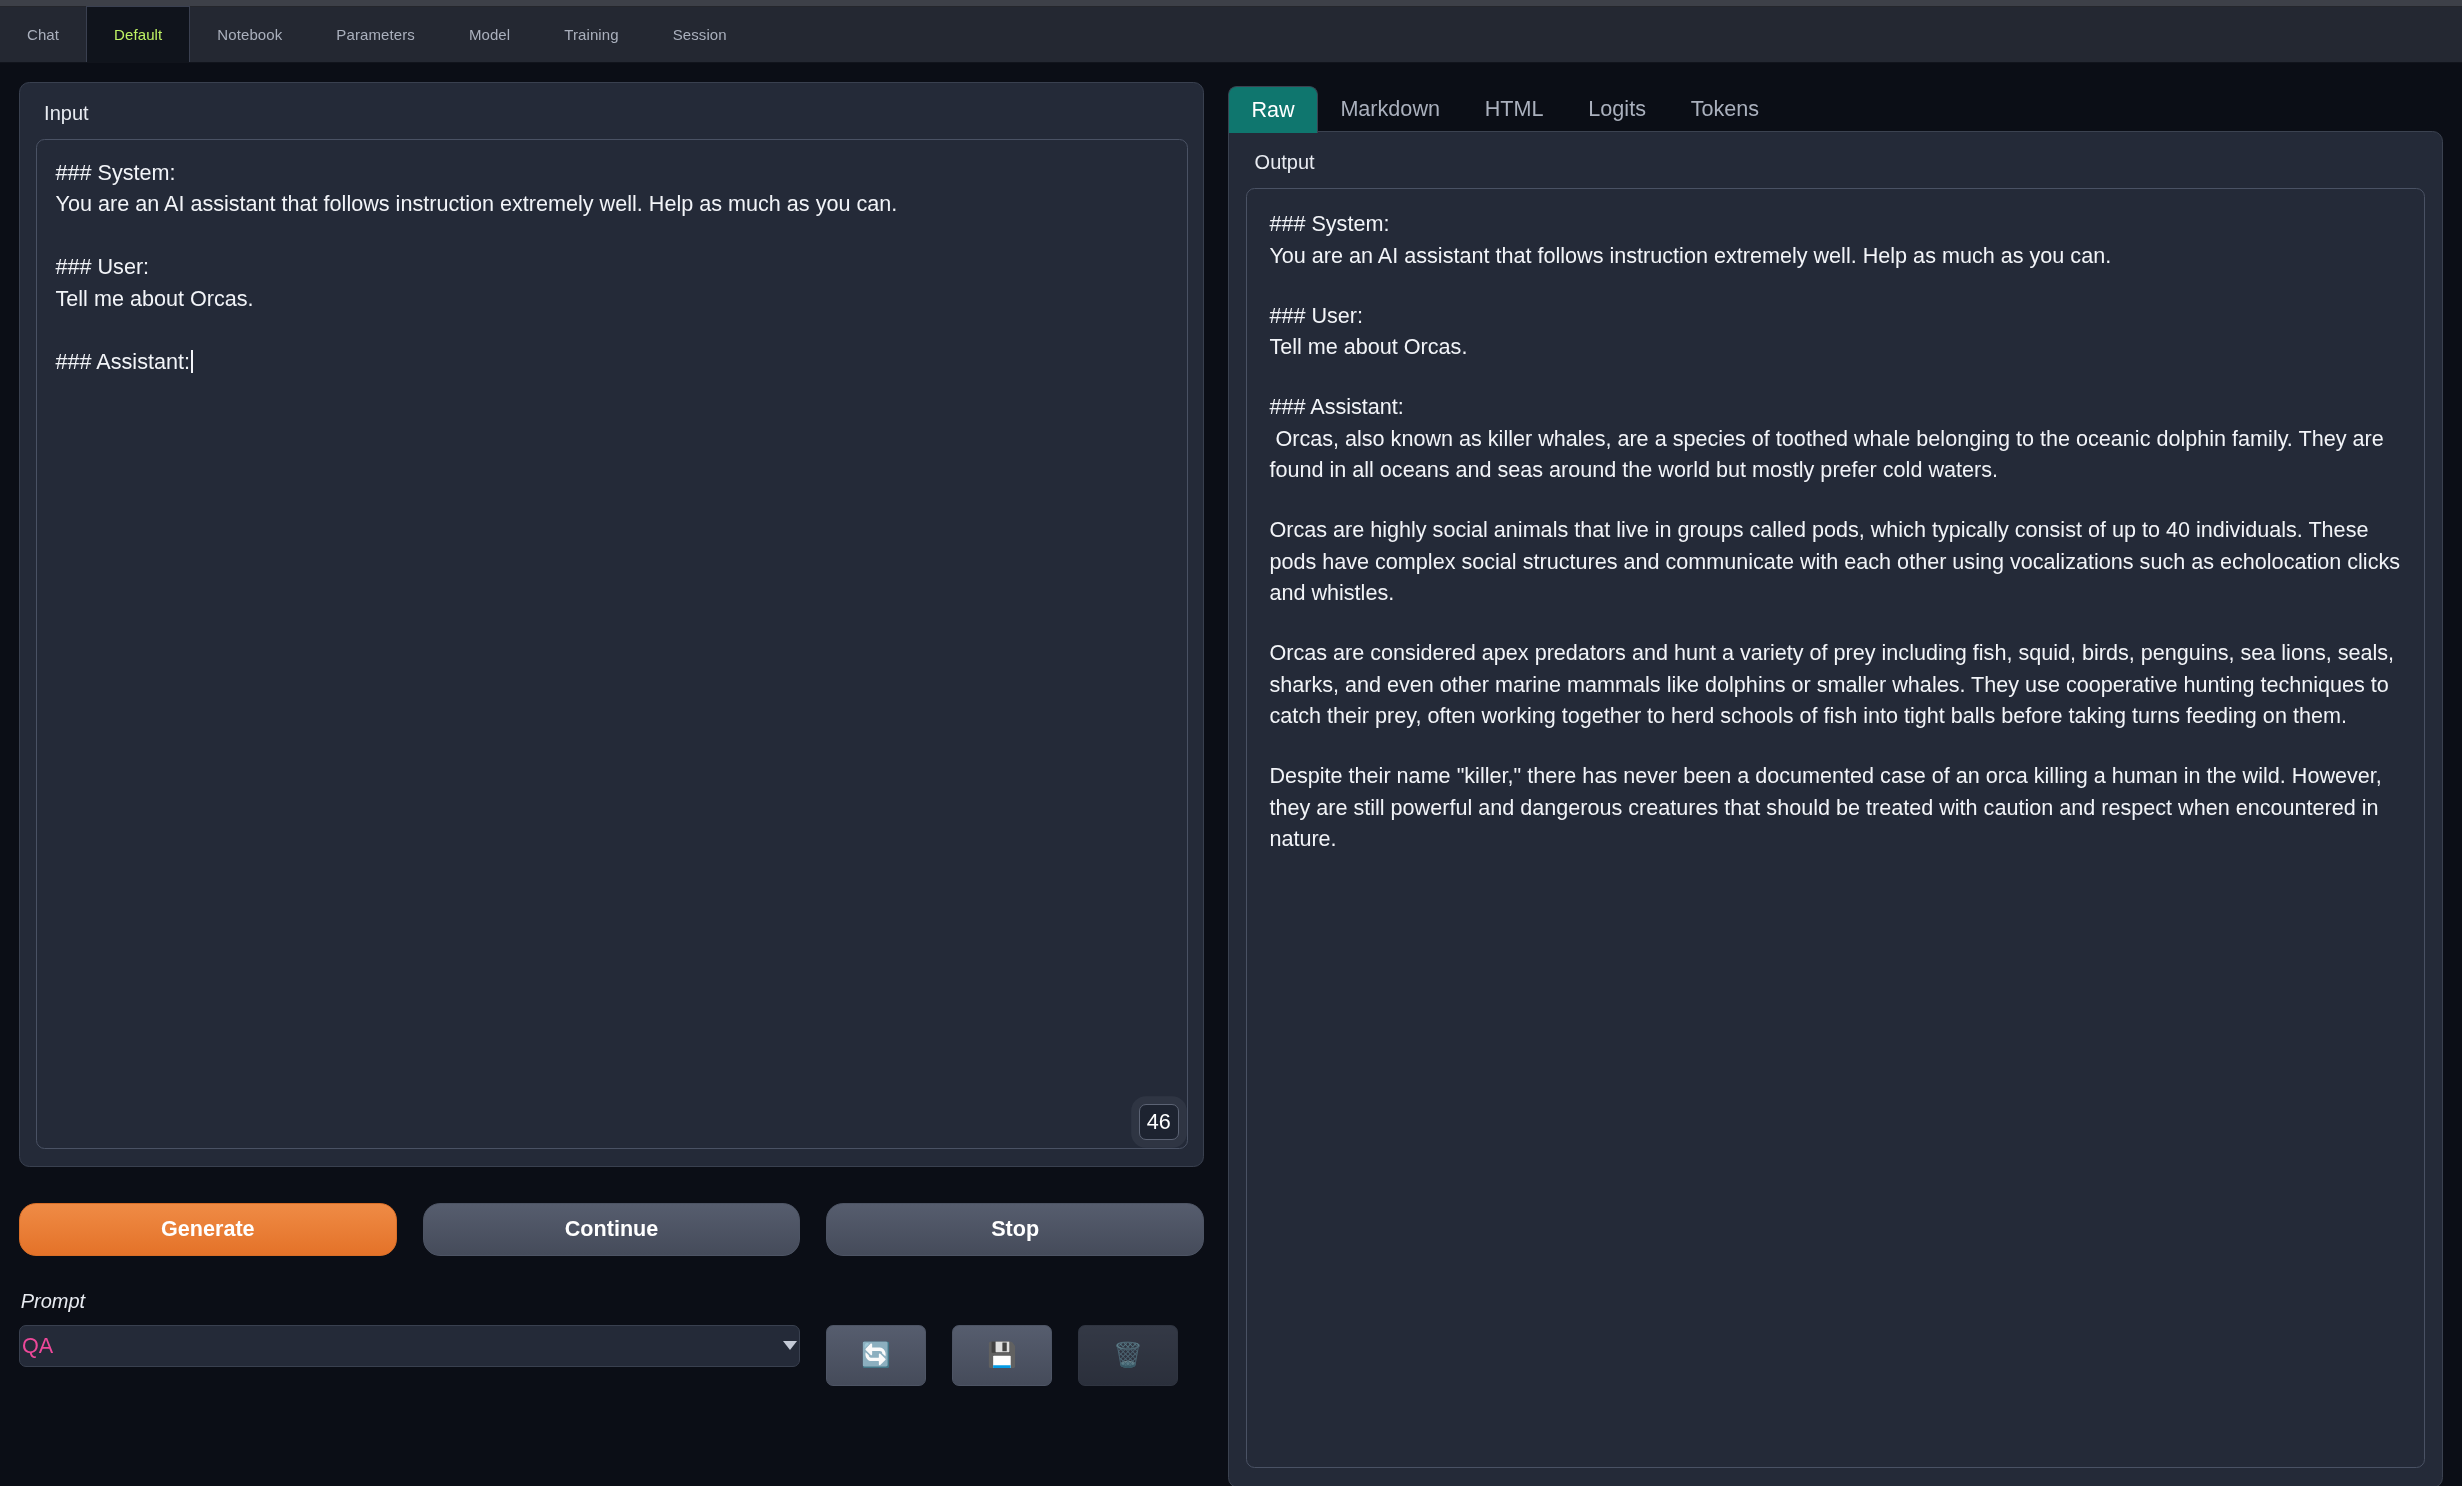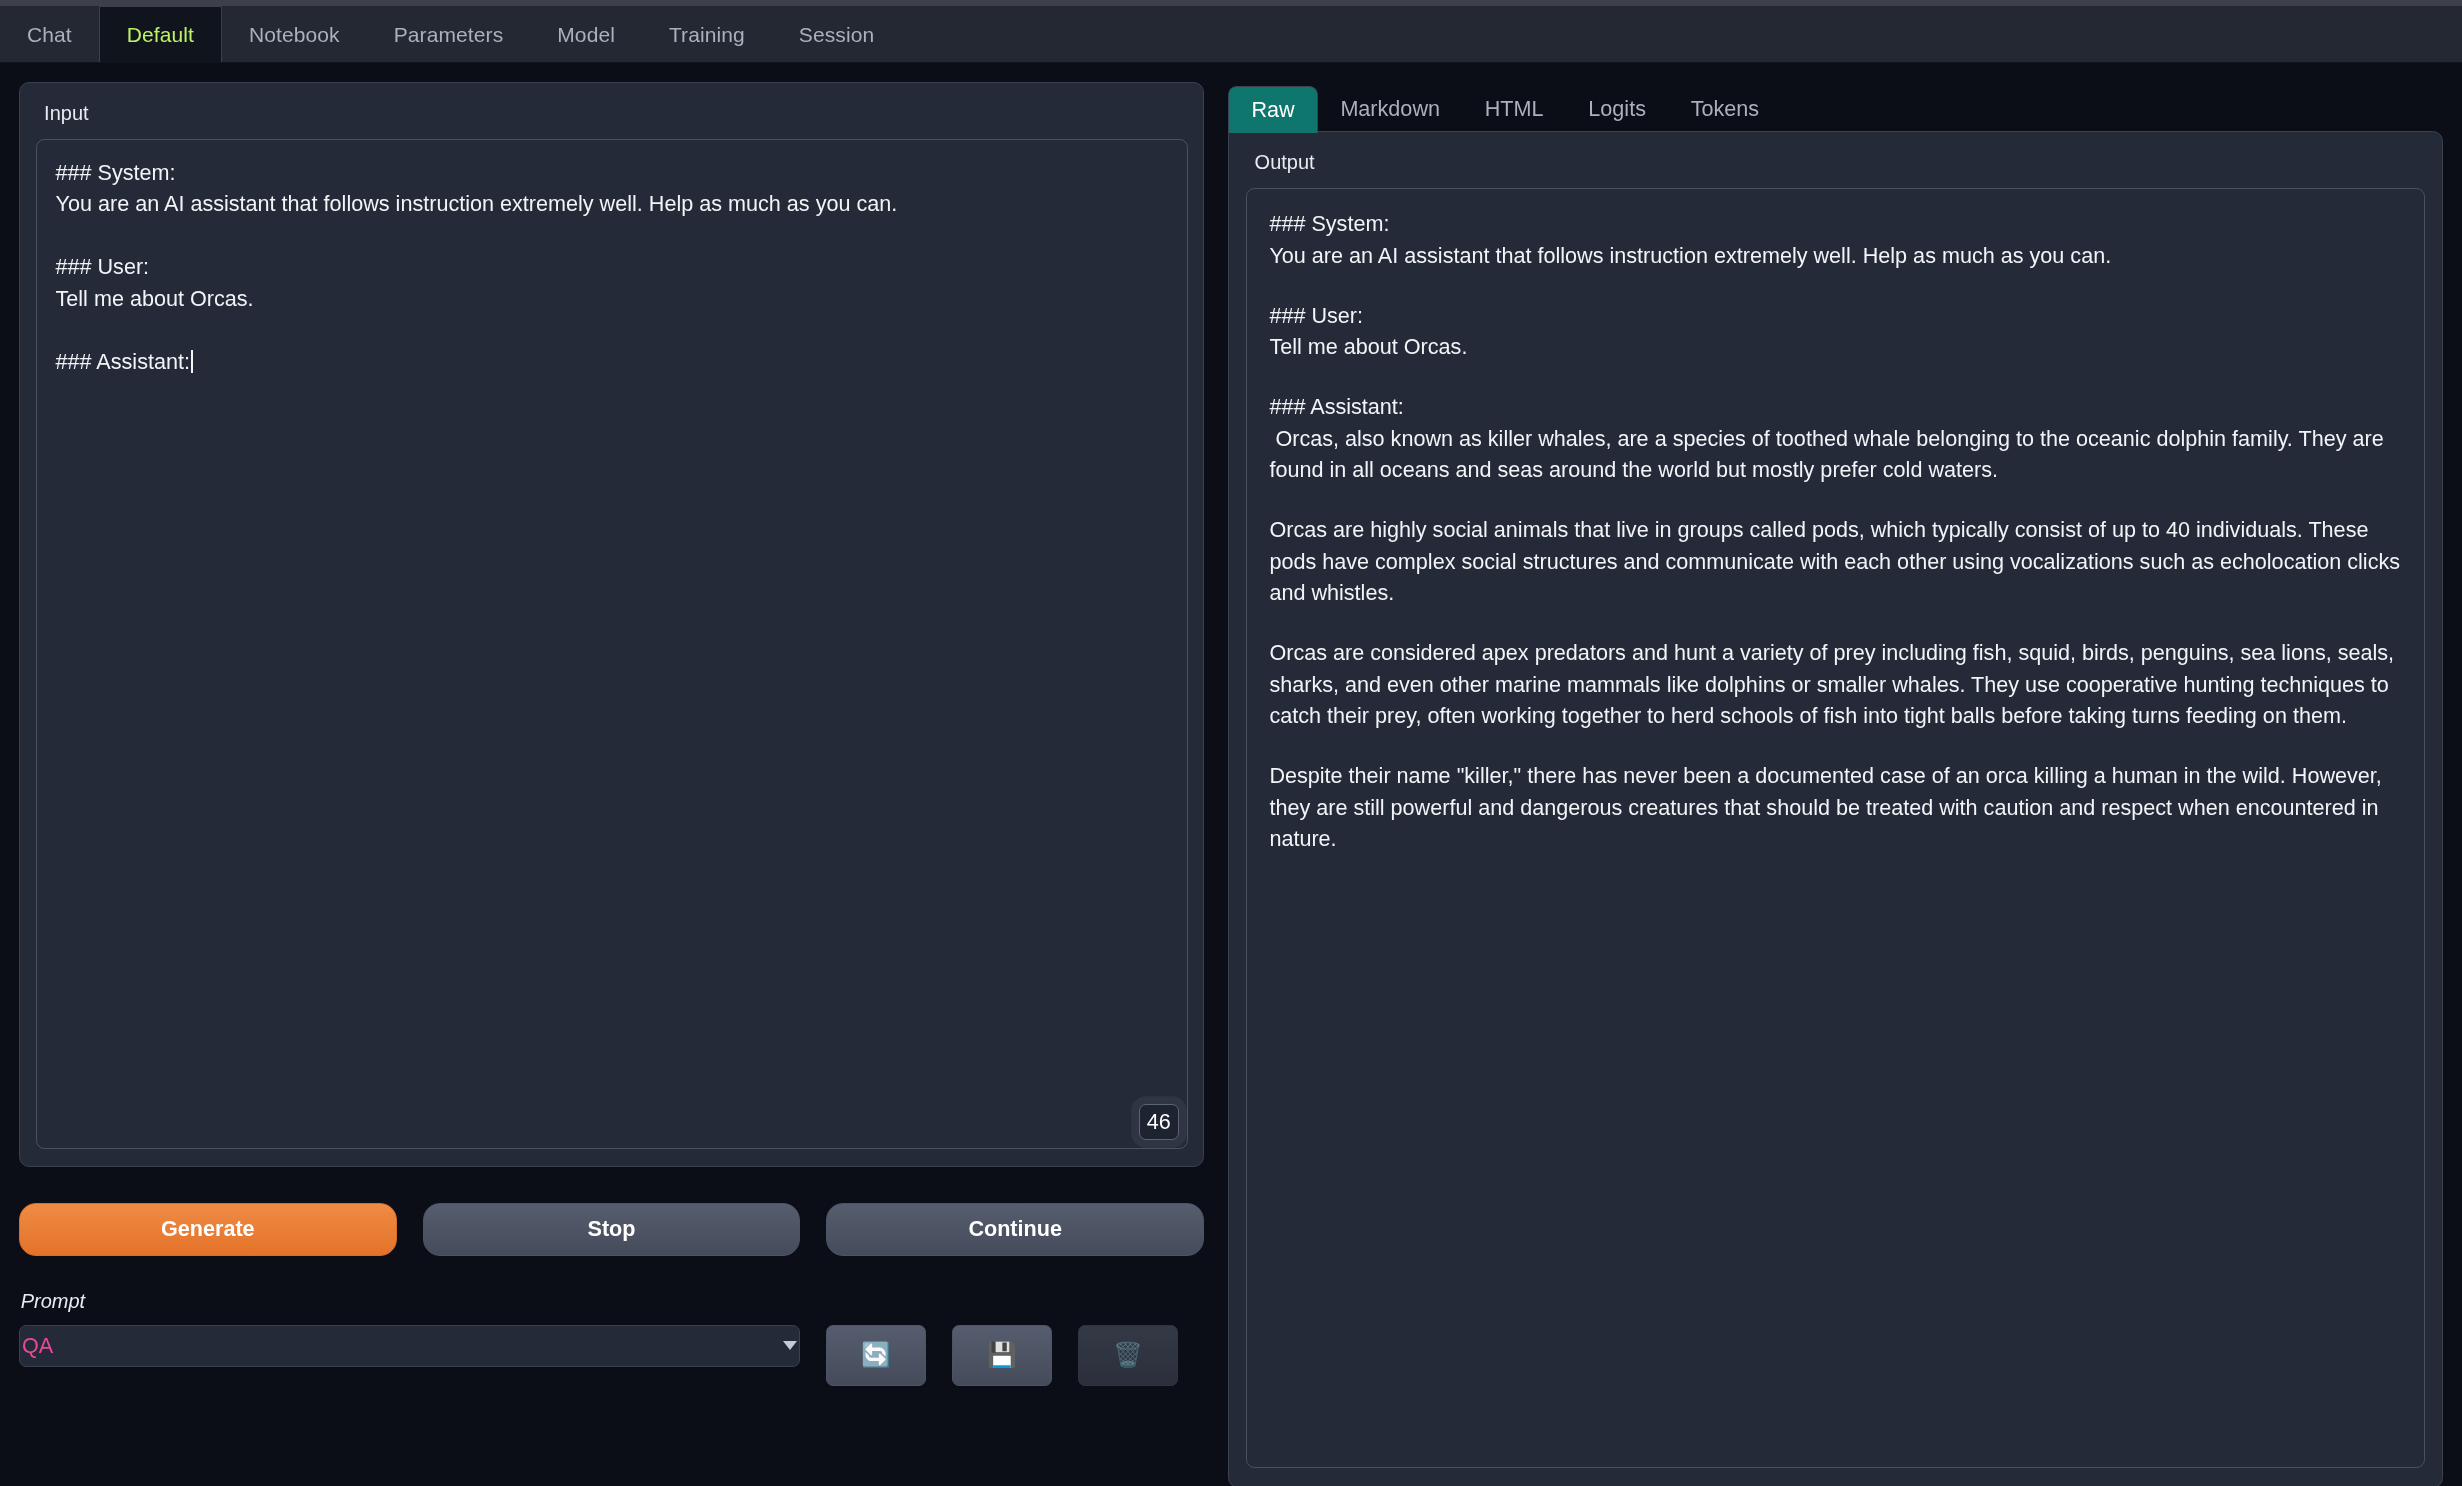--- a/index.html
+++ b/index.html
@@ -29,21 +29,21 @@
     background: #242832;
     display: flex;
     align-items: stretch;
     border-bottom: 0.9px solid #11141c;
     position: relative;
   }
   .nav-tab {
     display: flex;
     align-items: center;
     padding: 0 27px;
-    font-size: 21px;
+    font-size: 15px;
     color: #aab0bd;
     letter-spacing: 0.1px;
     cursor: pointer;
     user-select: none;
   }
   .nav-tab.active {
     background: #10141c;
     color: #bef264;
     border-left: 0.9px solid #3a4050;
     border-right: 0.9px solid #3a4050;
@@ -311,22 +311,22 @@
 ### User:
 Tell me about Orcas.
 
 ### Assistant:</span><span id="input-caret"></span></div>
         <div id="token-counter">46</div>
       </div>
     </div>
 
     <div id="action-row">
       <button class="btn btn-primary">Generate</button>
+      <button class="btn btn-secondary">Continue</button>
       <button class="btn btn-secondary">Stop</button>
-      <button class="btn btn-secondary">Continue</button>
     </div>
 
     <div id="prompt-label">Prompt</div>
 
     <div id="prompt-row">
       <div id="prompt-select">
         <span>QA</span>
         <span class="caret-down"></span>
       </div>
       <div class="icon-btn">

